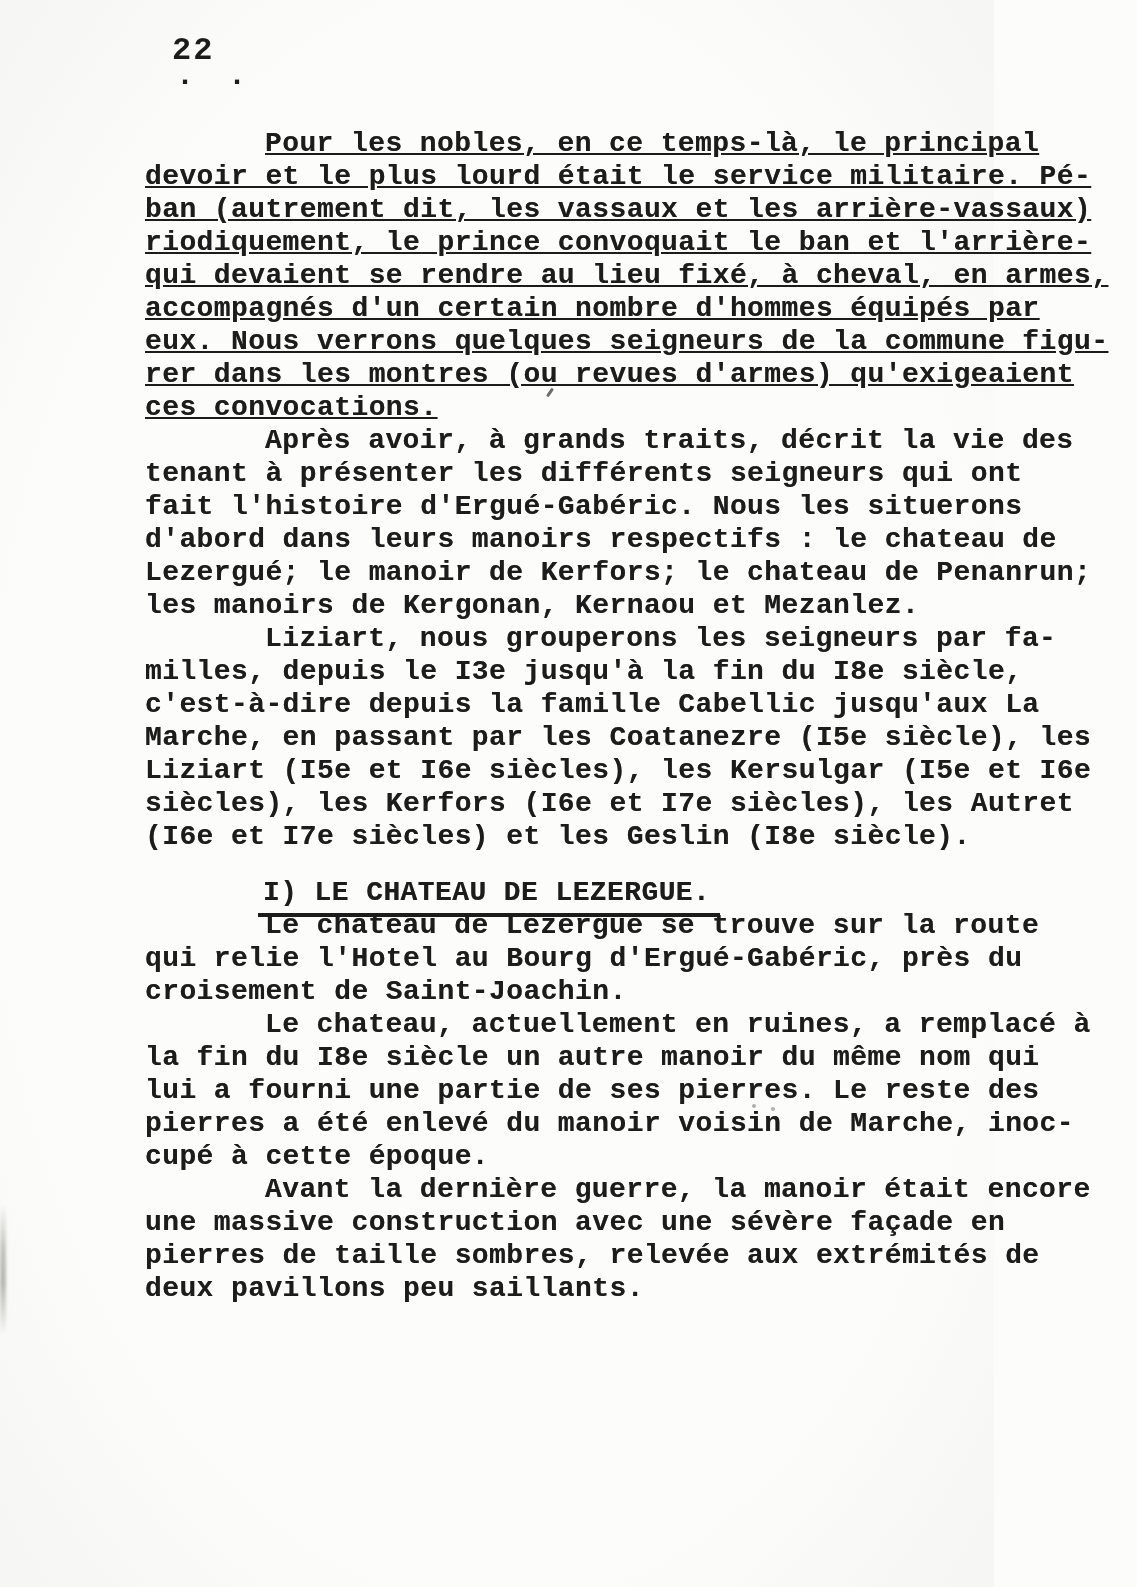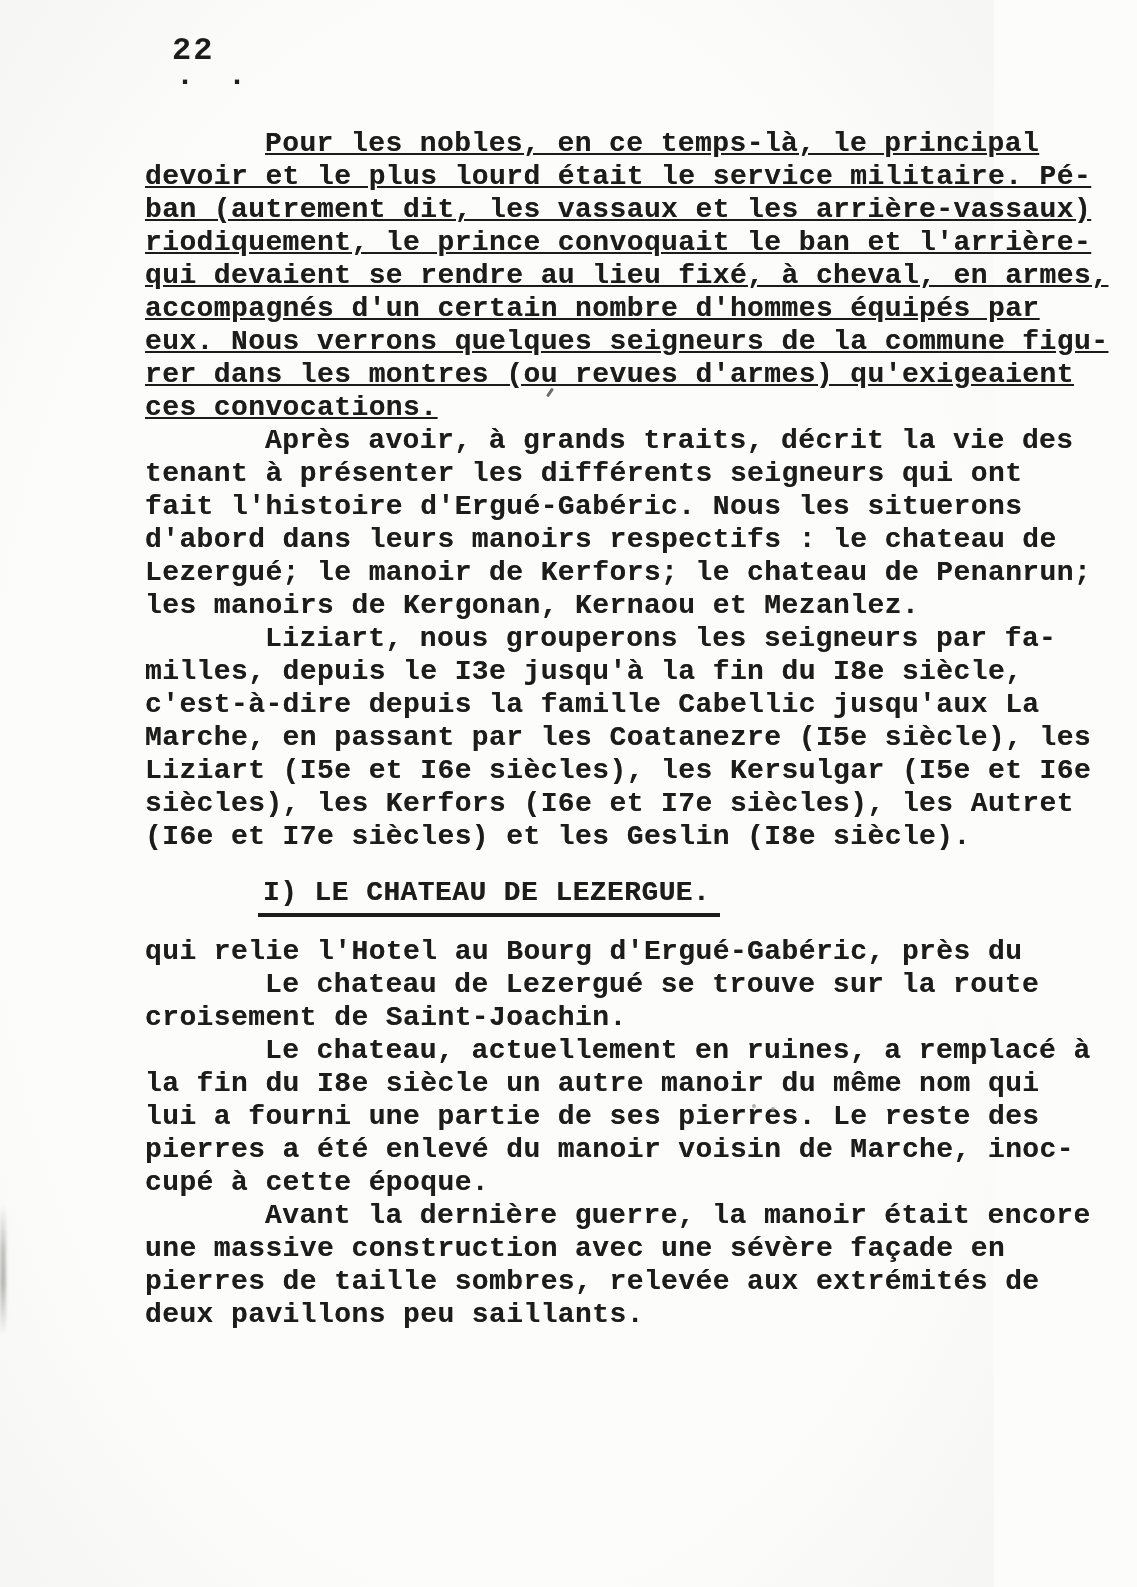--- a/index.html
+++ b/index.html
@@ -52,21 +52,20 @@
     letter-spacing: 0.4px;
     line-height: 33px;
     text-shadow: 0 0 0.6px rgba(20,20,20,0.55);
   }
   .para { }
   .para:first-child { margin-top: 0; text-decoration: underline; }
   .line { white-space: pre; height: 33px; }
   .line.first { padding-left: 120px; }
   .heading-block {
     margin-top: 23px;
-    margin-bottom: 26px;
     padding-left: 120px;
   }
   .heading-underline {
     display: inline-block;
     border-bottom: 4px solid var(--ink);
     padding: 0 10px 4px 5px;
     margin-left: -7px;
     line-height: 33px;
   }
   
@@ -123,22 +122,22 @@
         <div class="line">c'est-à-dire depuis la famille Cabellic jusqu'aux La</div>
         <div class="line">Marche, en passant par les Coatanezre (I5e siècle), les</div>
         <div class="line">Liziart (I5e et I6e siècles), les Kersulgar (I5e et I6e</div>
         <div class="line">siècles), les Kerfors (I6e et I7e siècles), les Autret</div>
         <div class="line">(I6e et I7e siècles) et les Geslin (I8e siècle).</div>
       </div>
       <div class="heading-block">
         <div class="line"><span class="heading-underline">I) LE CHATEAU DE LEZERGUE.</span></div>
       </div>
       <div class="para">
+        <div class="line first">Le chateau de Lezergué se trouve sur la route</div>
         <div class="line">qui relie l'Hotel au Bourg d'Ergué-Gabéric, près du</div>
-        <div class="line first">Le chateau de Lezergué se trouve sur la route</div>
         <div class="line">croisement de Saint-Joachin.</div>
       </div>
       <div class="para">
         <div class="line first">Le chateau, actuellement en ruines, a remplacé à</div>
         <div class="line">la fin du I8e siècle un autre manoir du même nom qui</div>
         <div class="line">lui a fourni une partie de ses pierres. Le reste des</div>
         <div class="line">pierres a été enlevé du manoir voisin de Marche, inoc-</div>
         <div class="line">cupé à cette époque.</div>
       </div>
       <div class="para">

